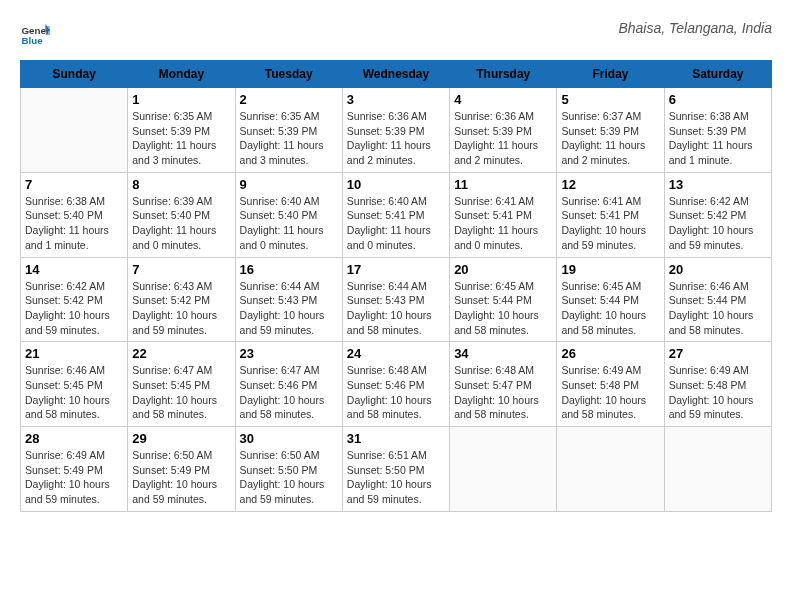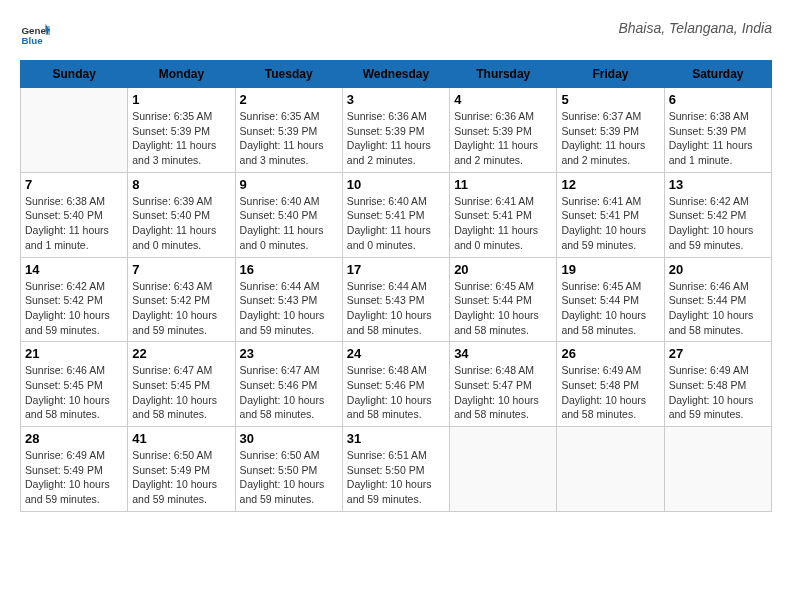--- a/index.html
+++ b/index.html
@@ -303,21 +303,21 @@
       </tr>
       <tr>
         <td>
           <span class="day-num">28</span>
           <div class="day-info" style="white-space: pre-wrap;">Sunrise: 6:49 AM
 Sunset: 5:49 PM
 Daylight: 10 hours
 and 59 minutes.</div>
         </td>
         <td>
-          <span class="day-num">41</span>
+          <span class="day-num">29</span>
           <div class="day-info" style="white-space: pre-wrap;">Sunrise: 6:50 AM
 Sunset: 5:49 PM
 Daylight: 10 hours
 and 59 minutes.</div>
         </td>
         <td>
           <span class="day-num">30</span>
           <div class="day-info" style="white-space: pre-wrap;">Sunrise: 6:50 AM
 Sunset: 5:50 PM
 Daylight: 10 hours

